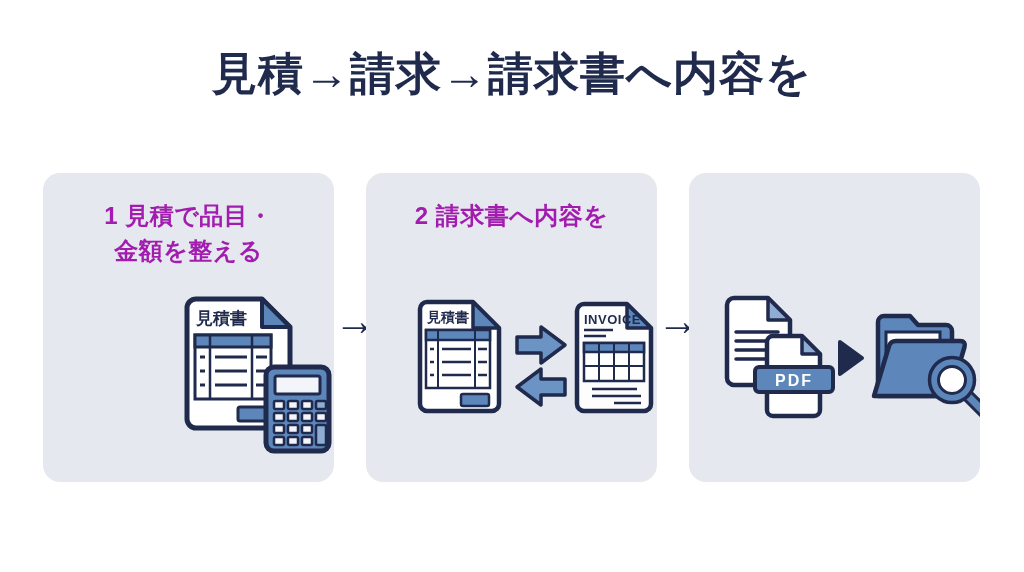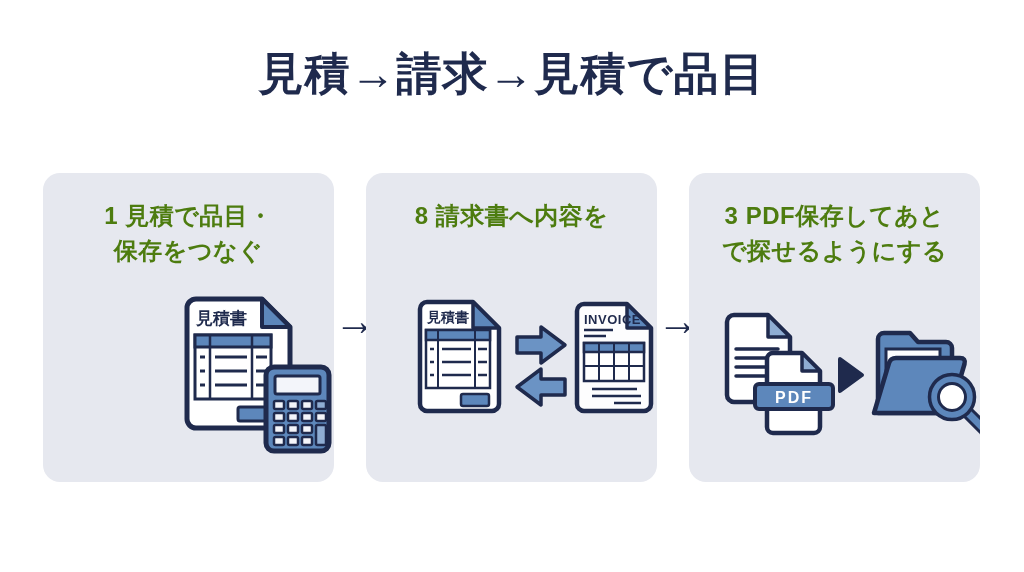--- a/index.html
+++ b/index.html
@@ -16,43 +16,43 @@
   .flow{
     position:absolute;top:173px;left:43px;width:937px;
     display:flex;justify-content:space-between;align-items:flex-start;
   }
   .card{
     width:291px;height:309px;background:#e6e8ef;border-radius:17px;
     display:flex;flex-direction:column;align-items:center;box-sizing:border-box;
   }
   .card h2{
     margin:25px 6px 0 6px;font-size:24px;line-height:35px;font-weight:700;
-    color:#4d7c0f;text-align:center;letter-spacing:0.5px;
+    color:#a21caf;text-align:center;letter-spacing:0.5px;
   }
   .icon-wrap{
     flex:1;display:flex;align-items:center;justify-content:flex-end;width:100%;
   }
   .flow-arrow{
     width:32px;text-align:center;padding-top:126px;
     font-size:42px;font-weight:700;color:#1f2a4d;line-height:44px;
     user-select:none;
   }
   svg text{font-family:"Liberation Sans","DejaVu Sans",sans-serif;}
 </style>
 </head>
 <body>
 
-<h1 class="title">見積→請求→見積で品目</h1>
+<h1 class="title">見積→請求→請求書へ内容を</h1>
 
 <div class="flow">
 
   <div class="card">
     <h2>
       <span>1 見積で品目・</span><br>
-      <span>保存をつなぐ</span>
+      <span>金額を整える</span>
     </h2>
     <div class="icon-wrap">
       <svg width="152" height="160" viewBox="0 0 152 160">
 
         <g>
           <path d="M14 4 H80 L108 32 V124 A9 9 0 0 1 99 133 H14 A9 9 0 0 1 5 124 V13 A9 9 0 0 1 14 4 Z" fill="#ffffff" stroke="#1f2a4d" stroke-width="5" stroke-linejoin="round"></path>
           <path d="M80 4 V32 H108 Z" fill="#5d87bb" stroke="#1f2a4d" stroke-width="4" stroke-linejoin="round"></path>
           <text x="14" y="29" font-size="17" font-weight="bold" fill="#1f2a4d">見積書</text>
 
           <g>
@@ -95,21 +95,21 @@
           </g>
         </g>
       </svg>
     </div>
   </div>
 
   <div class="flow-arrow">→</div>
 
   <div class="card">
     <h2>
-      <span>8 請求書へ内容を</span><br>
+      <span>2 請求書へ内容を</span><br>
     </h2>
     <div class="icon-wrap">
       <svg width="252" height="122" viewBox="0 0 252 122">
 
         <g transform="translate(12,3)">
           <path d="M10 2 H56 L82 28 V104 A7 7 0 0 1 75 111 H10 A7 7 0 0 1 3 104 V9 A7 7 0 0 1 10 2 Z" fill="#ffffff" stroke="#1f2a4d" stroke-width="4.5" stroke-linejoin="round"></path>
           <path d="M56 2 V28 H82 Z" fill="#5d87bb" stroke="#1f2a4d" stroke-width="3.5" stroke-linejoin="round"></path>
           <text x="10" y="22" font-size="14" font-weight="bold" fill="#1f2a4d">見積書</text>
           <g>
             <rect x="9" y="30" width="64" height="58" fill="#ffffff" stroke="#1f2a4d" stroke-width="2.5"></rect>
@@ -153,22 +153,21 @@
           <line x1="39" y1="101" x2="66" y2="101" stroke="#1f2a4d" stroke-width="2.5"></line>
         </g>
       </svg>
     </div>
   </div>
 
   <div class="flow-arrow">→</div>
 
   <div class="card">
     <h2>
-      <span>3 PDF保存してあと</span><br>
-      <span>で探せるようにする</span>
+      <br>
     </h2>
     <div class="icon-wrap">
       <svg width="258" height="128" viewBox="0 0 258 128">
 
         <g transform="translate(2,2)">
           <path d="M10 2 H44 L66 24 V82 A7 7 0 0 1 59 89 H10 A7 7 0 0 1 3 82 V9 A7 7 0 0 1 10 2 Z" fill="#ffffff" stroke="#1f2a4d" stroke-width="4.5" stroke-linejoin="round"></path>
           <path d="M44 2 V24 H66 Z" fill="#8fadd3" stroke="#1f2a4d" stroke-width="3.5" stroke-linejoin="round"></path>
           <g stroke="#1f2a4d" stroke-width="3.5" stroke-linecap="round">
             <line x1="12" y1="36" x2="54" y2="36"></line>
             <line x1="12" y1="45" x2="50" y2="45"></line>

